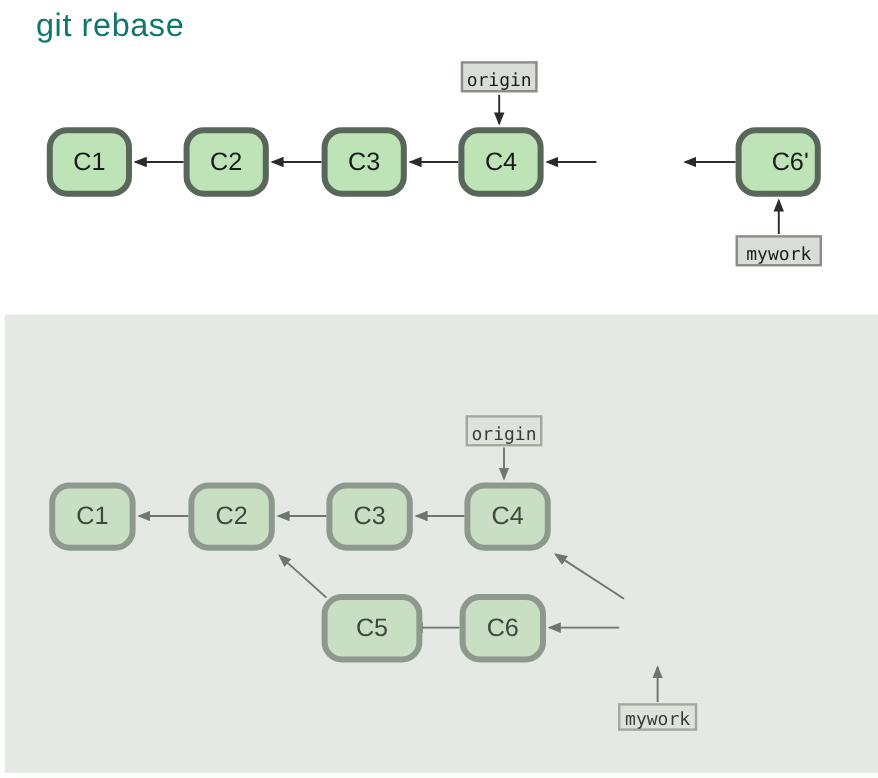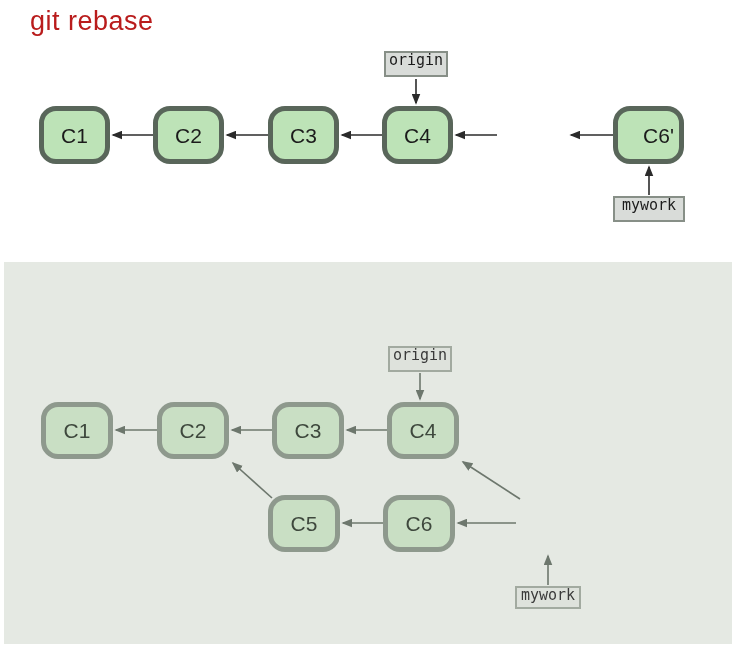--- a/index.html
+++ b/index.html
@@ -57,35 +57,35 @@
     align-items: center;
     justify-content: center;
     font-size: 21px;
     line-height: 1;
   }
   .ref-label {
     position: absolute;
     box-sizing: border-box;
     border: 2px solid #888;
     display: flex;
-    align-items: flex-start;
+    align-items: flex-end;
     justify-content: center;
     font-family: "DejaVu Sans Mono", "Liberation Mono", monospace;
     font-size: 15px;
     line-height: 1;
   }
 </style>
 </head>
 <body>
 
 <div class="stage">
   <div class="panel panel-rebase" style="background: rgb(255, 255, 255);"></div>
   <div class="panel panel-merge" style="background: rgb(229, 233, 227);"></div>
 
-  <div class="section-title title-rebase" style="color: #b91c1c;">git rebase</div>
+  <div class="section-title title-rebase" style="color: #0f766e;">git rebase</div>
 
 
   <svg id="edge-layer" viewBox="0 0 732 648" xmlns="http://www.w3.org/2000/svg">
     <defs>
         <marker id="arrow-0" viewBox="0 0 10 8" refX="8.5" refY="4" markerWidth="11" markerHeight="9" markerUnits="userSpaceOnUse" orient="auto">
           <path d="M0,0 L10,4 L0,8 Z" fill="#2b2b2b"></path>
         </marker>
         <marker id="arrow-1" viewBox="0 0 10 8" refX="8.5" refY="4" markerWidth="11" markerHeight="9" markerUnits="userSpaceOnUse" orient="auto">
           <path d="M0,0 L10,4 L0,8 Z" fill="#6d776d"></path>
         </marker>
@@ -135,21 +135,21 @@
       </div>
       <div class="commit-node" style="left: 157px; top: 402px; width: 72px; height: 57px; background: rgb(201, 223, 196); border-color: rgb(142, 153, 141); color: rgb(62, 72, 61);">
         <span>C2</span>
       </div>
       <div class="commit-node" style="left: 272px; top: 402px; width: 72px; height: 57px; background: rgb(201, 223, 196); border-color: rgb(142, 153, 141); color: rgb(62, 72, 61);">
         <span>C3</span>
       </div>
       <div class="commit-node" style="left: 387px; top: 402px; width: 72px; height: 57px; background: rgb(201, 223, 196); border-color: rgb(142, 153, 141); color: rgb(62, 72, 61);">
         <span>C4</span>
       </div>
-      <div class="commit-node" style="left: 268px; top: 495px; width: 72px; height: 57px; background: rgb(201, 223, 196); border-color: rgb(142, 153, 141); color: rgb(62, 72, 61);">
+      <div class="commit-node" style="left: 268px; top: 495px; width: 84px; height: 57px; background: rgb(201, 223, 196); border-color: rgb(142, 153, 141); color: rgb(62, 72, 61);">
         <span>C5</span>
       </div>
       <div class="commit-node" style="left: 383px; top: 495px; width: 72px; height: 57px; background: rgb(201, 223, 196); border-color: rgb(142, 153, 141); color: rgb(62, 72, 61); text-align: center;">
         <span>C6</span>
       </div>
       <div class="ref-label" style="left: 388px; top: 346px; width: 64px; height: 26px; background: rgb(222, 226, 220); border-color: rgb(162, 170, 160); color: rgb(58, 58, 58);">
         <span>origin</span>
       </div>
       <div class="ref-label" style="left: 515px; top: 586px; width: 66px; height: 23px; background: rgb(222, 226, 220); border-color: rgb(162, 170, 160); color: rgb(58, 58, 58);">
         <span>mywork</span>

